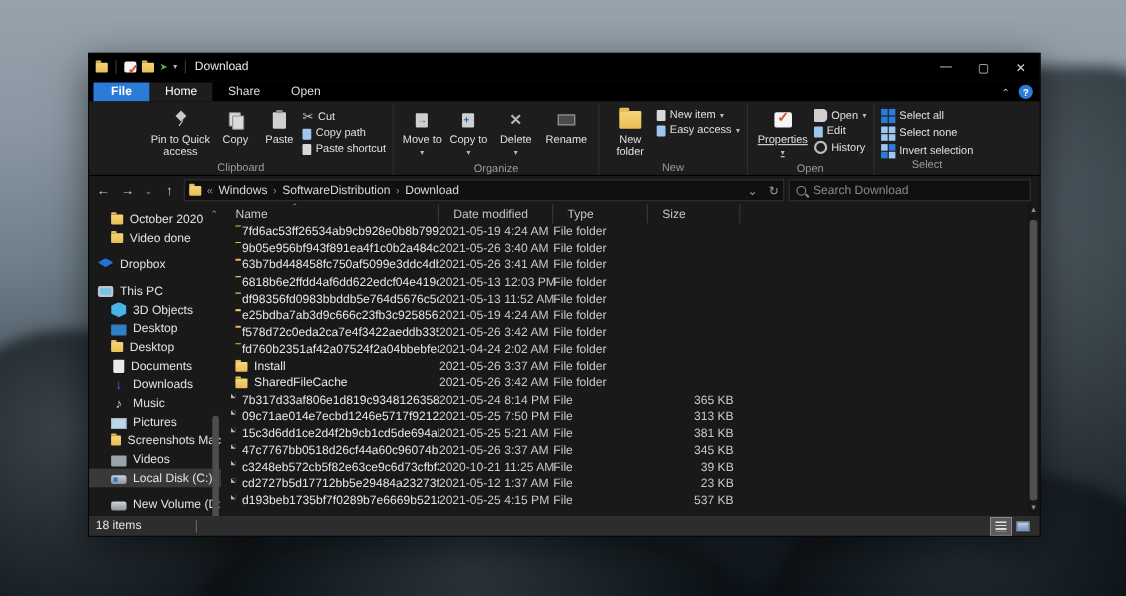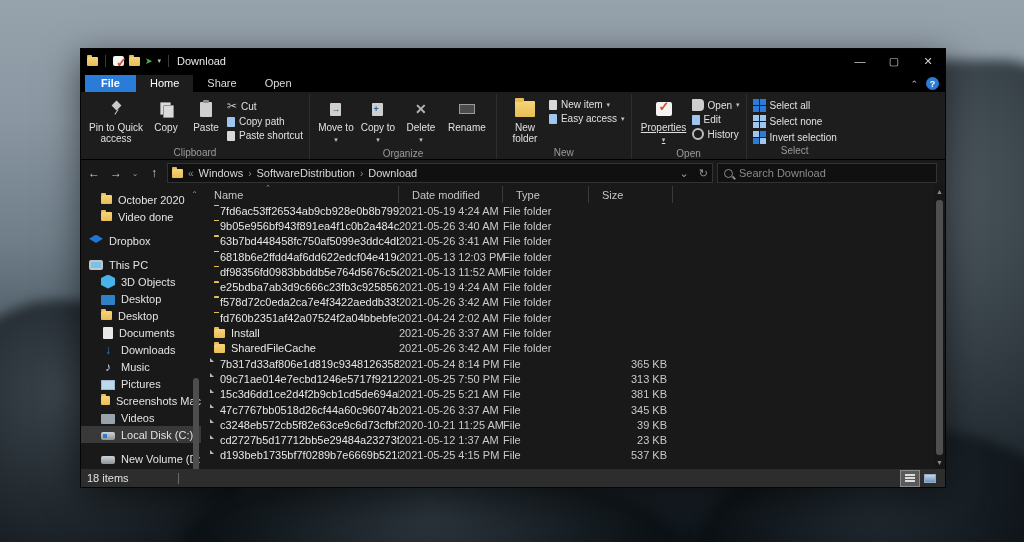--- a/index.html
+++ b/index.html
@@ -199,21 +199,21 @@
       <div class="ribbon-tools">
         <span class="chev-up">⌃</span>
         <span class="help-dot">?</span>
       </div>
     </div>
 
     <div class="ribbon">
 
       <div class="rgroup">
         <div class="rgroup-body">
-          <div class="bigbtn" style="width:58px;">
+          <div class="bigbtn" style="width:58px;margin-left:48px;">
             <span class="bicon">
                 <span class="ico ic-pin"></span>
               </span>
             <span>Pin to Quick access</span>
           </div>
           <div class="bigbtn" style="width:38px;">
             <span class="bicon">
                 <span class="ico ic-pages"></span>
               </span>
             <span>Copy</span>

